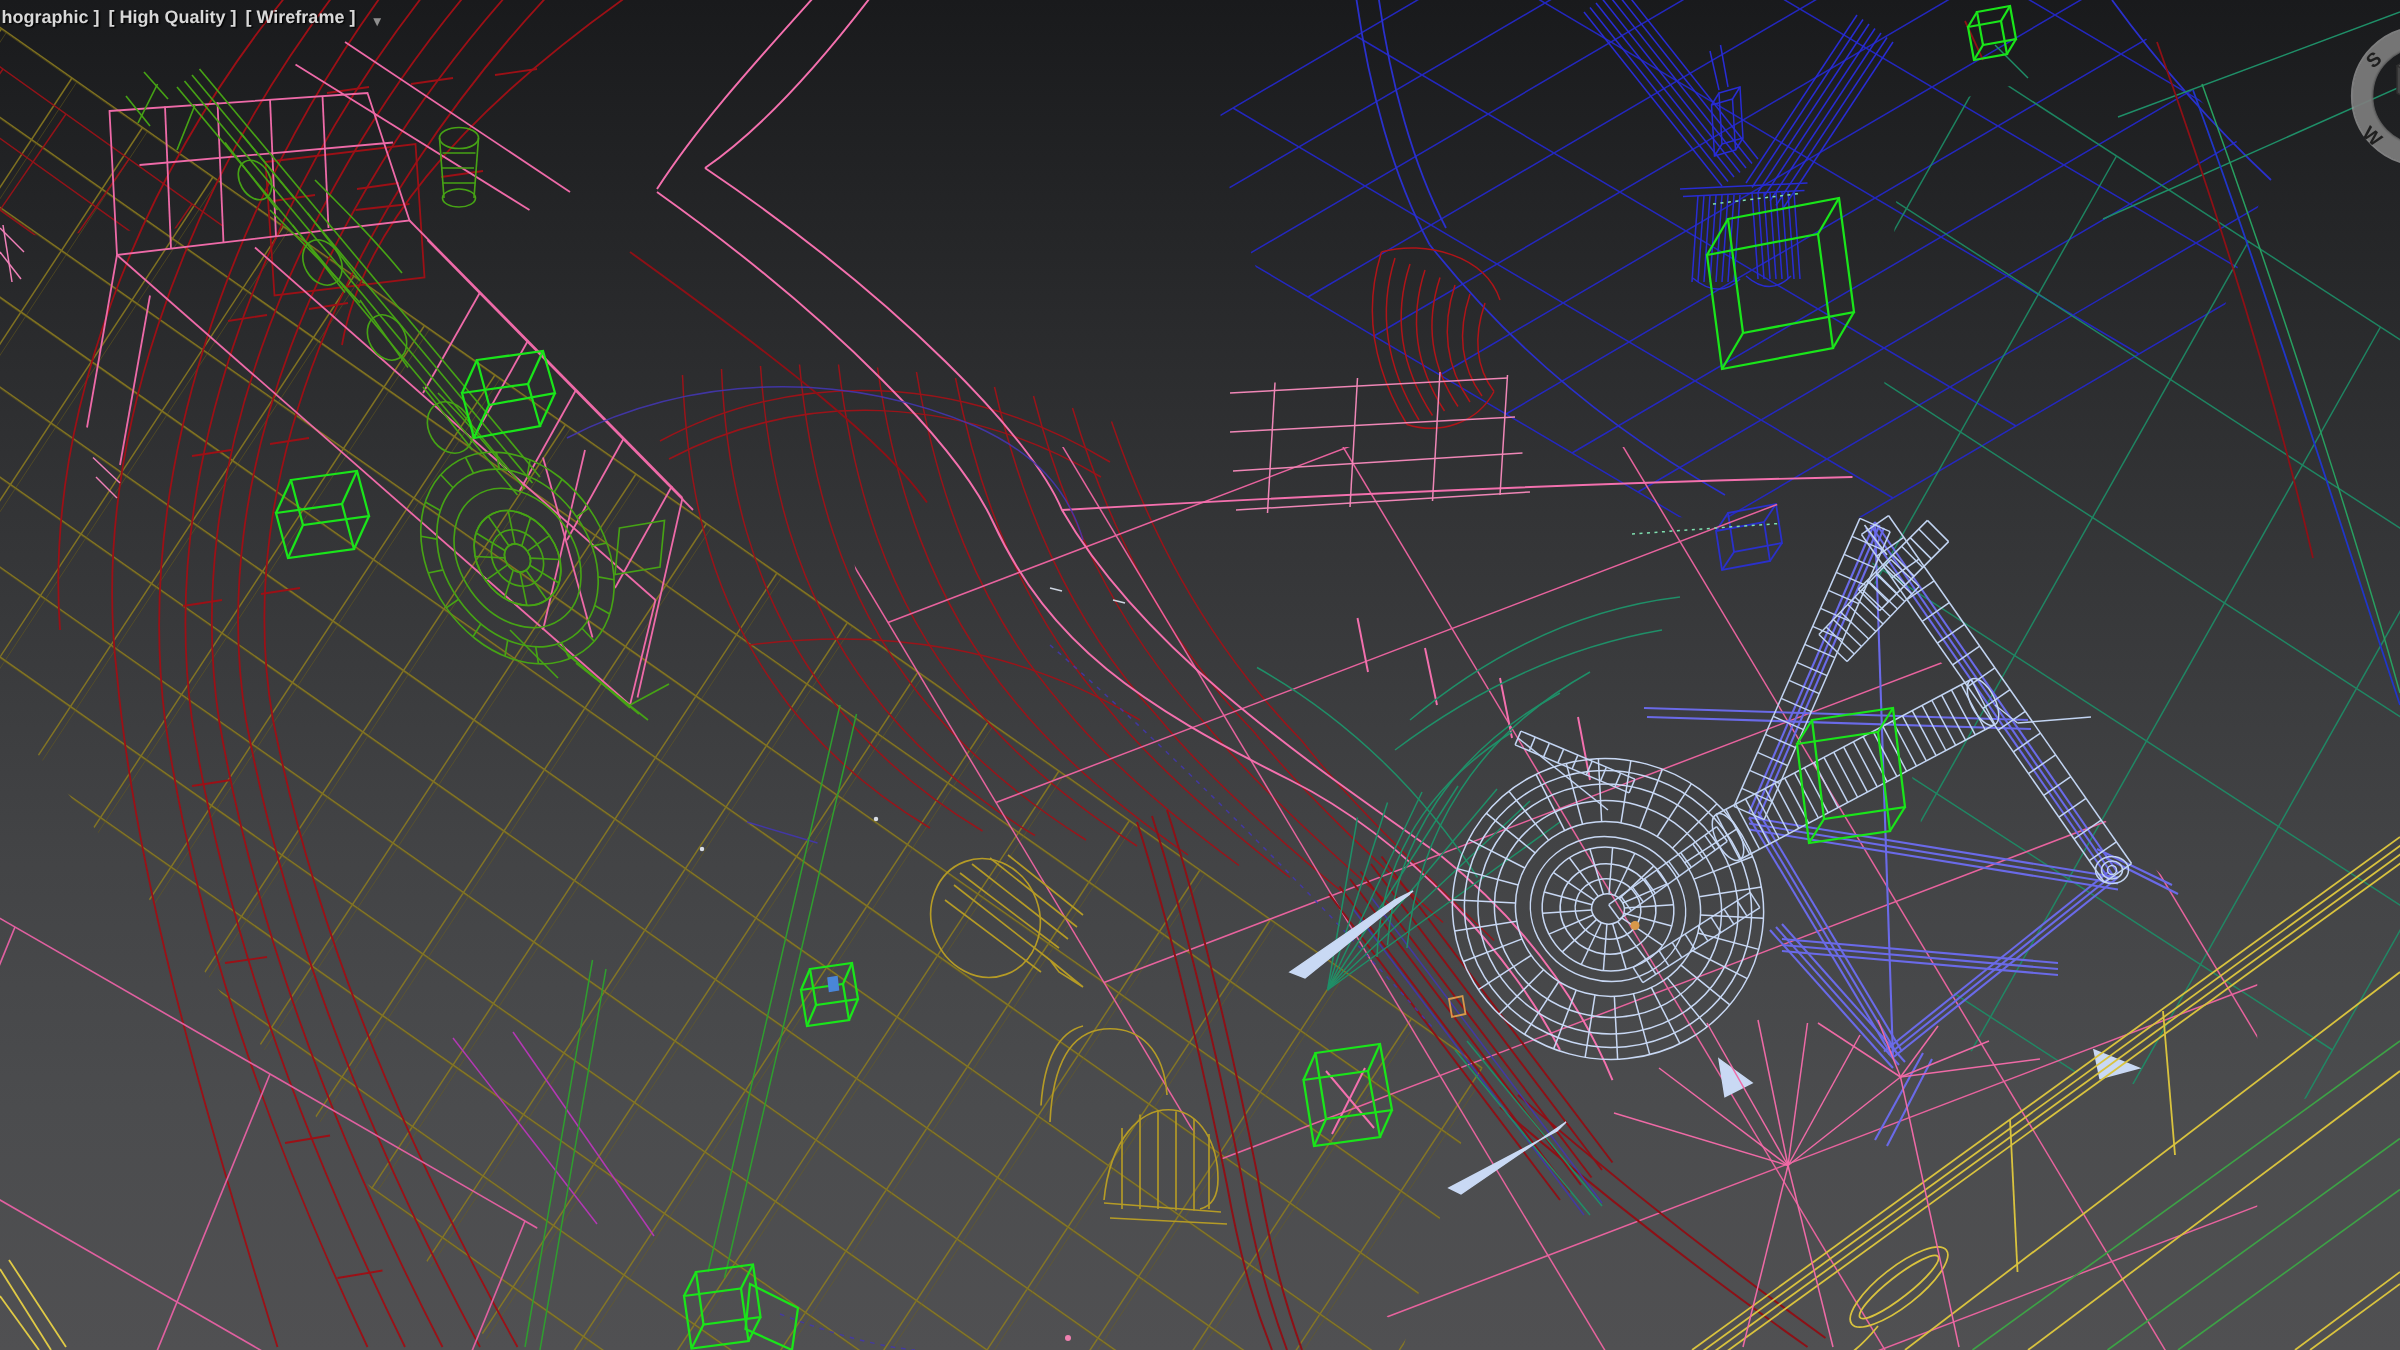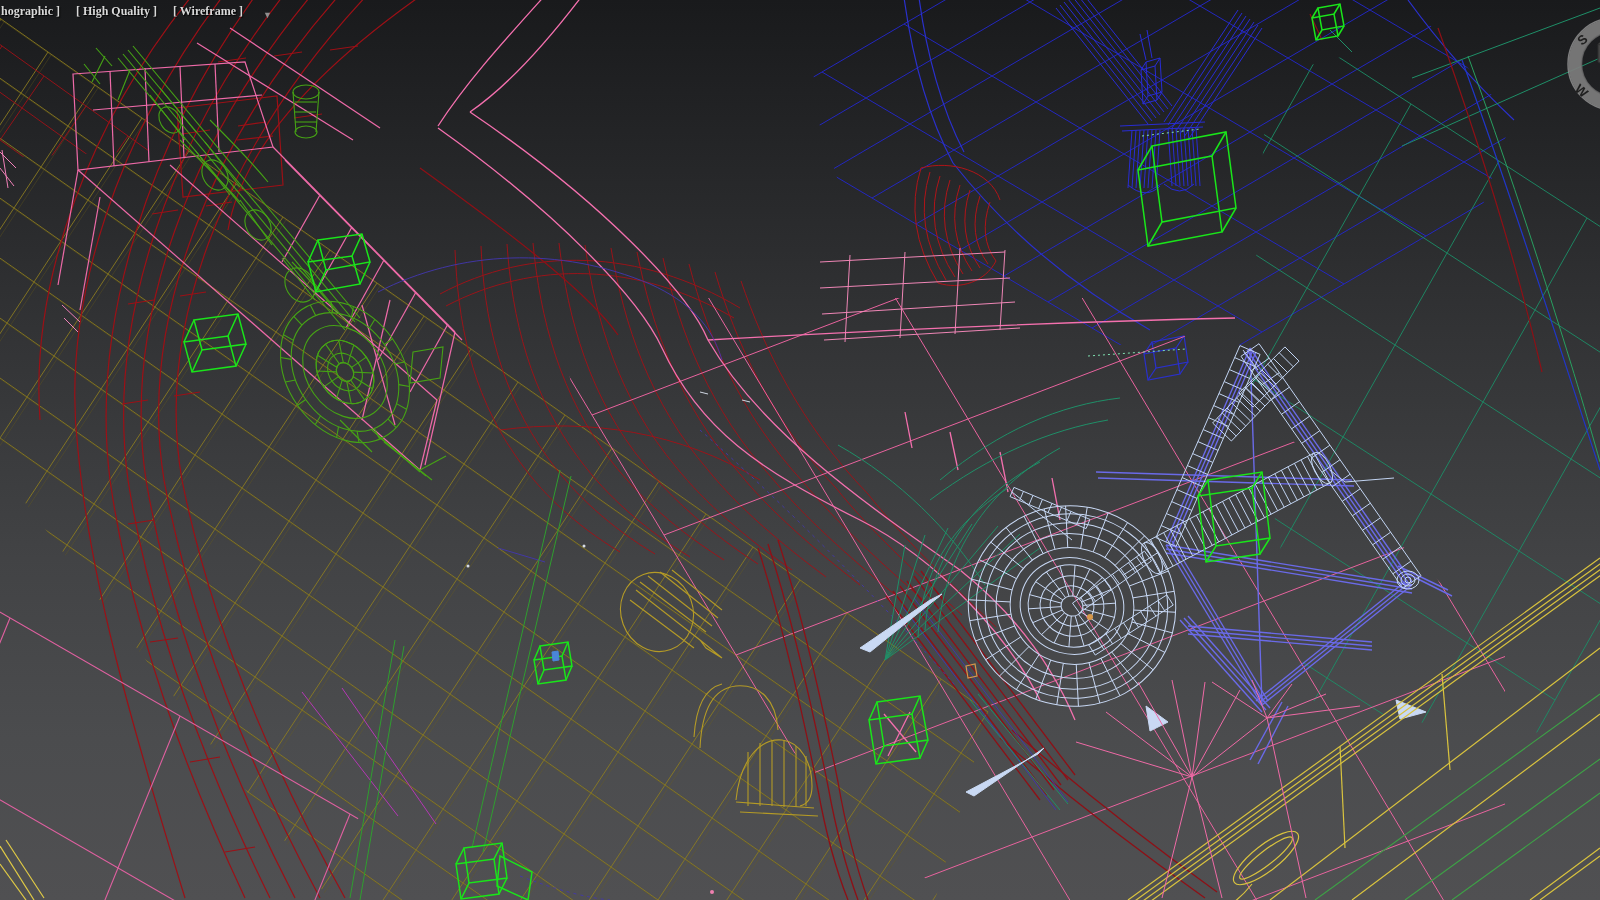--- a/index.html
+++ b/index.html
@@ -3,24 +3,24 @@
 <meta charset="utf-8">
 <style>
   html,body{margin:0;padding:0;}
   body{
     width:1600px;height:900px;overflow:hidden;position:relative;
     background:linear-gradient(180deg,#191a1c 0%,#242527 16%,#333436 38%,#424345 62%,#4b4c4e 82%,#505052 100%);
     font-family:"Liberation Sans",sans-serif;
   }
   #scene{position:absolute;left:0;top:0;}
   .vp-label{
-    position:absolute;left:1px;top:4px;display:flex;gap:16px;align-items:flex-end;
+    position:absolute;left:1px;top:4px;display:flex;gap:6px;align-items:flex-end;
     font-size:12px;font-weight:bold;color:#d8d8d8;
     text-shadow:1px 1px 1px rgba(0,0,0,.95);
-    cursor:default;user-select:none;z-index:5;font-family:Liberation Serif, serif;
+    cursor:default;user-select:none;z-index:5;
   }
   .vp-label .tri{color:#8f8f8f;font-size:9px;margin-left:4px;transform:translateY(1px);text-shadow:none;}
 </style>
 </head>
 <body>
 
 <svg id="scene" width="1600" height="900" viewBox="0 0 1600 900">
     <defs>
       <clipPath id="olive">
         <polygon points="0,0 470,0 560,150 705,395 1020,600 935,900 330,900 0,470"></polygon>

